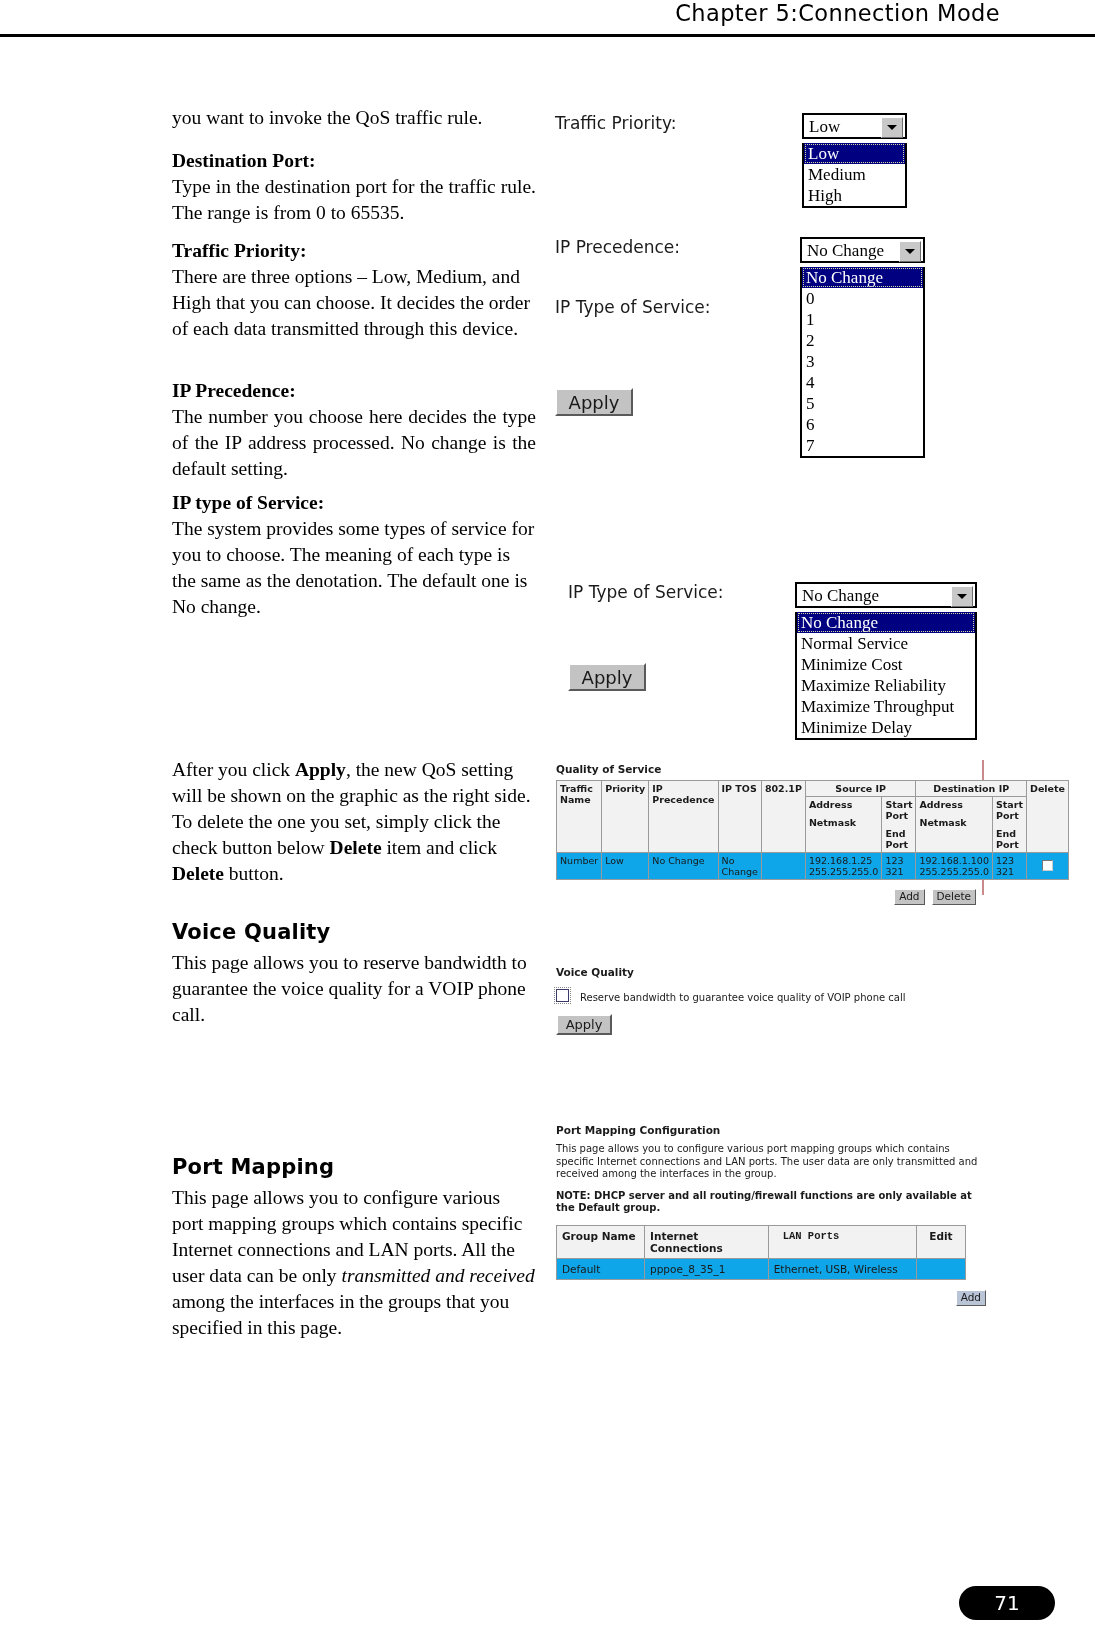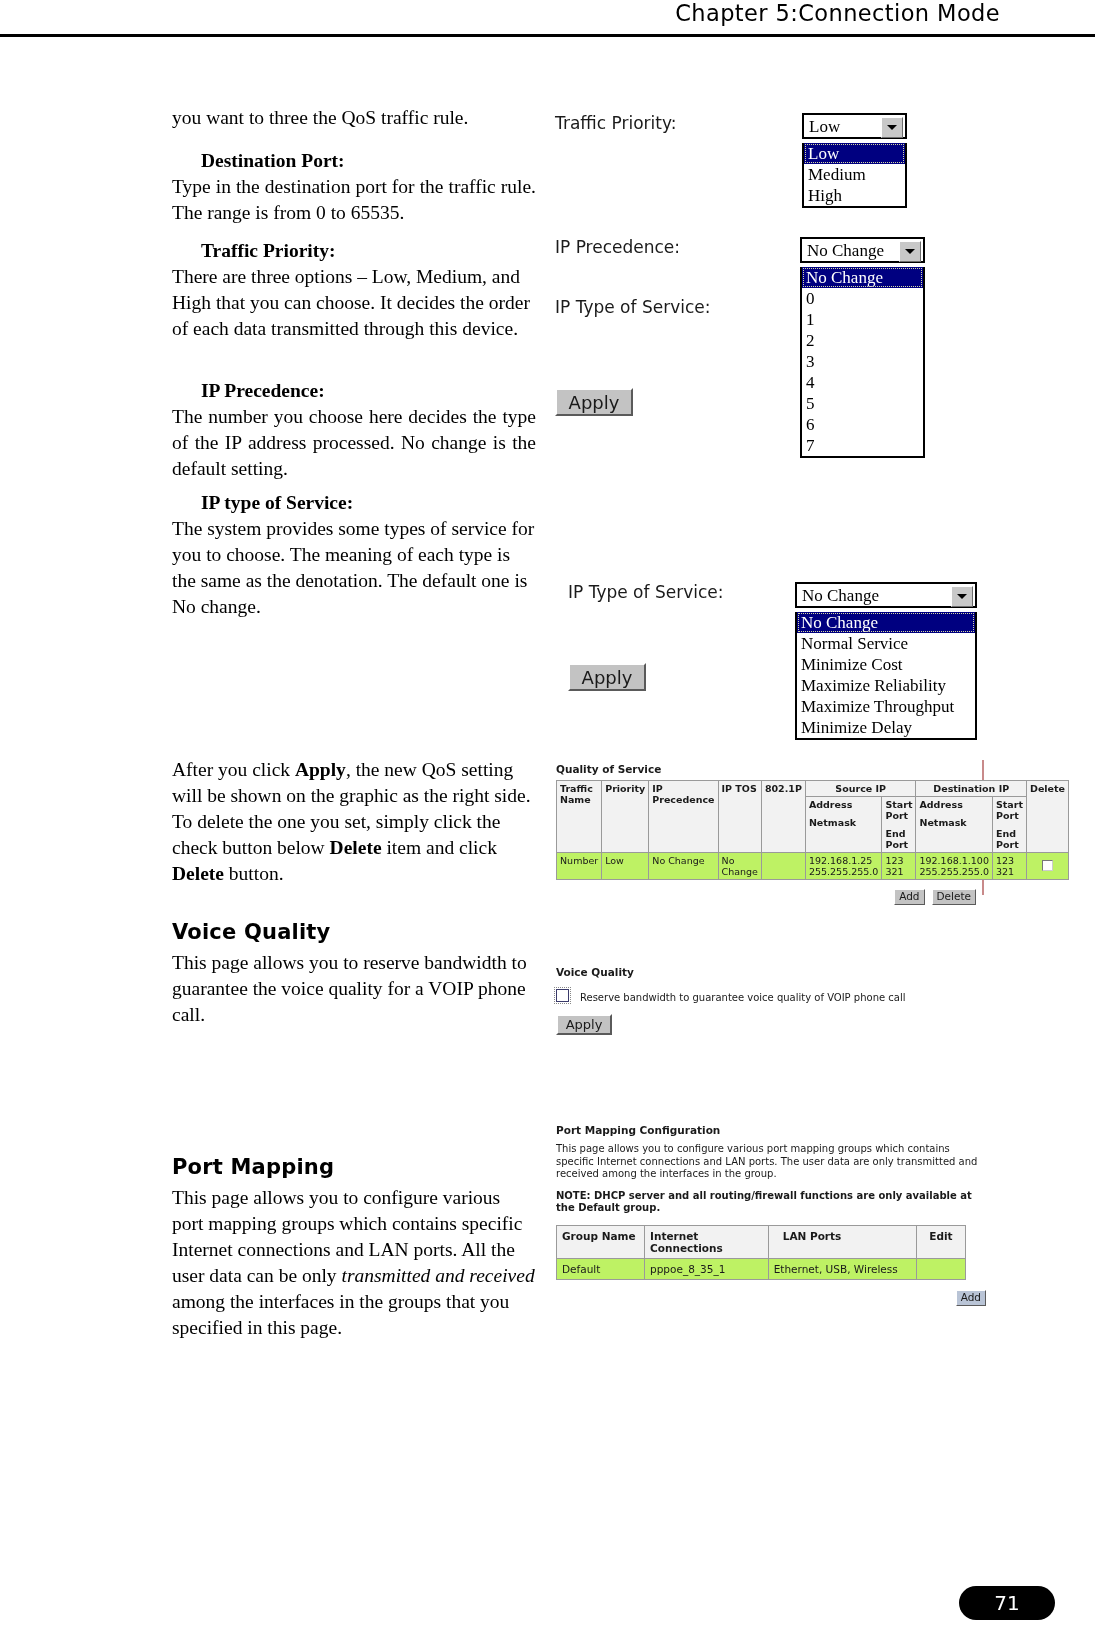--- a/index.html
+++ b/index.html
@@ -44,21 +44,21 @@
   }
   .para {
     font-size: 19.5px;
     line-height: 26px;
     margin: 0 0 17px 0;
     text-align: left;
   }
   .para.justify { text-align: justify; }
   .para b { font-weight: bold; }
   .para i { font-style: italic; }
-  .lbl { font-weight: bold; display: block; margin-left: 29px; }
+  .lbl { font-weight: bold; display: block; }
 
   .sec-head {
     font-family: "DejaVu Sans", sans-serif;
     font-weight: bold;
     font-size: 21px;
     margin: 0 0 6px 0;
     letter-spacing: 0.2px;
   }
 
   
@@ -177,21 +177,21 @@
     font-family: "DejaVu Sans", sans-serif;
     font-size: 10px;
     color: #1a1a1a;
     line-height: 12.5px;
   }
   table.webtbl {
     border-collapse: collapse;
     font-family: "DejaVu Sans", sans-serif;
     font-size: 9.5px;
     color: #1a1a1a;
-    background: #bef264;
+    background: #0ea5e9;
   }
   table.webtbl td, table.webtbl th {
     border: 1px solid #9a9a9a;
     padding: 2px 3px;
     vertical-align: top;
     text-align: left;
     font-weight: normal;
   }
   table.webtbl th {
     font-weight: bold;
@@ -242,21 +242,21 @@
 </style>
 </head>
 <body>
 
 <div class="page-header">
   <div class="hdr-text">Chapter 5:Connection Mode</div>
   <div class="hdr-rule"></div>
 </div>
 
 <div class="blk" style="top:105px;">
-  <p class="para">you want to three the QoS traffic rule.</p>
+  <p class="para">you want to invoke the QoS traffic rule.</p>
 </div>
 
 <div class="blk" style="top:148px;">
   <p class="para justify">
     <span class="lbl">Destination Port:</span>
     <span>Type in the destination port for the traffic rule. The range is from 0 to 65535.</span>
   </p>
 </div>
 
 <div class="blk" style="top:238px;">
@@ -454,21 +454,21 @@
   <div class="webtitle">Port Mapping Configuration</div>
   <div class="webtext" style="margin-top:7px; width:430px;">This page allows you to configure various port mapping groups which contains specific Internet connections and LAN ports. The user data are only transmitted and received among the interfaces in the group.</div>
   <div class="webtext" style="margin-top:9px; width:430px;">
     <span style="font-weight:bold;">NOTE: DHCP server and all </span><span style="font-weight:bold;">routing/firewall functions</span><span style="font-weight:bold;text-align:center;"> are </span><span style="font-weight:bold;">only</span><span style="font-weight:bold;"> available at the Default group.</span>
   </div>
   <table class="webtbl" style="margin-top:10px; width:410px; font-size:10.5px;">
     <tbody>
         <tr>
       <th style="width:95px; padding:4px 5px;">Group Name</th>
       <th style="width:130px; padding:4px 5px;">Internet Connections</th>
-      <th style="width:160px; padding:4px 14px;">LAN Ports</th>
+      <th style="width:160px; padding:4px 14px;font-family:Liberation Mono, monospace;">LAN Ports</th>
       <th style="width:45px; padding:4px 5px;" class="ctr">Edit</th>
     </tr>
     <tr>
       <td style="padding:4px 5px;">Default</td>
       <td style="padding:4px 5px;">pppoe_8_35_1</td>
       <td style="padding:4px 5px;">Ethernet, USB, Wireless</td>
       <td style="padding:4px 5px;" class="ctr"></td>
     </tr>
   </tbody>
     </table>

